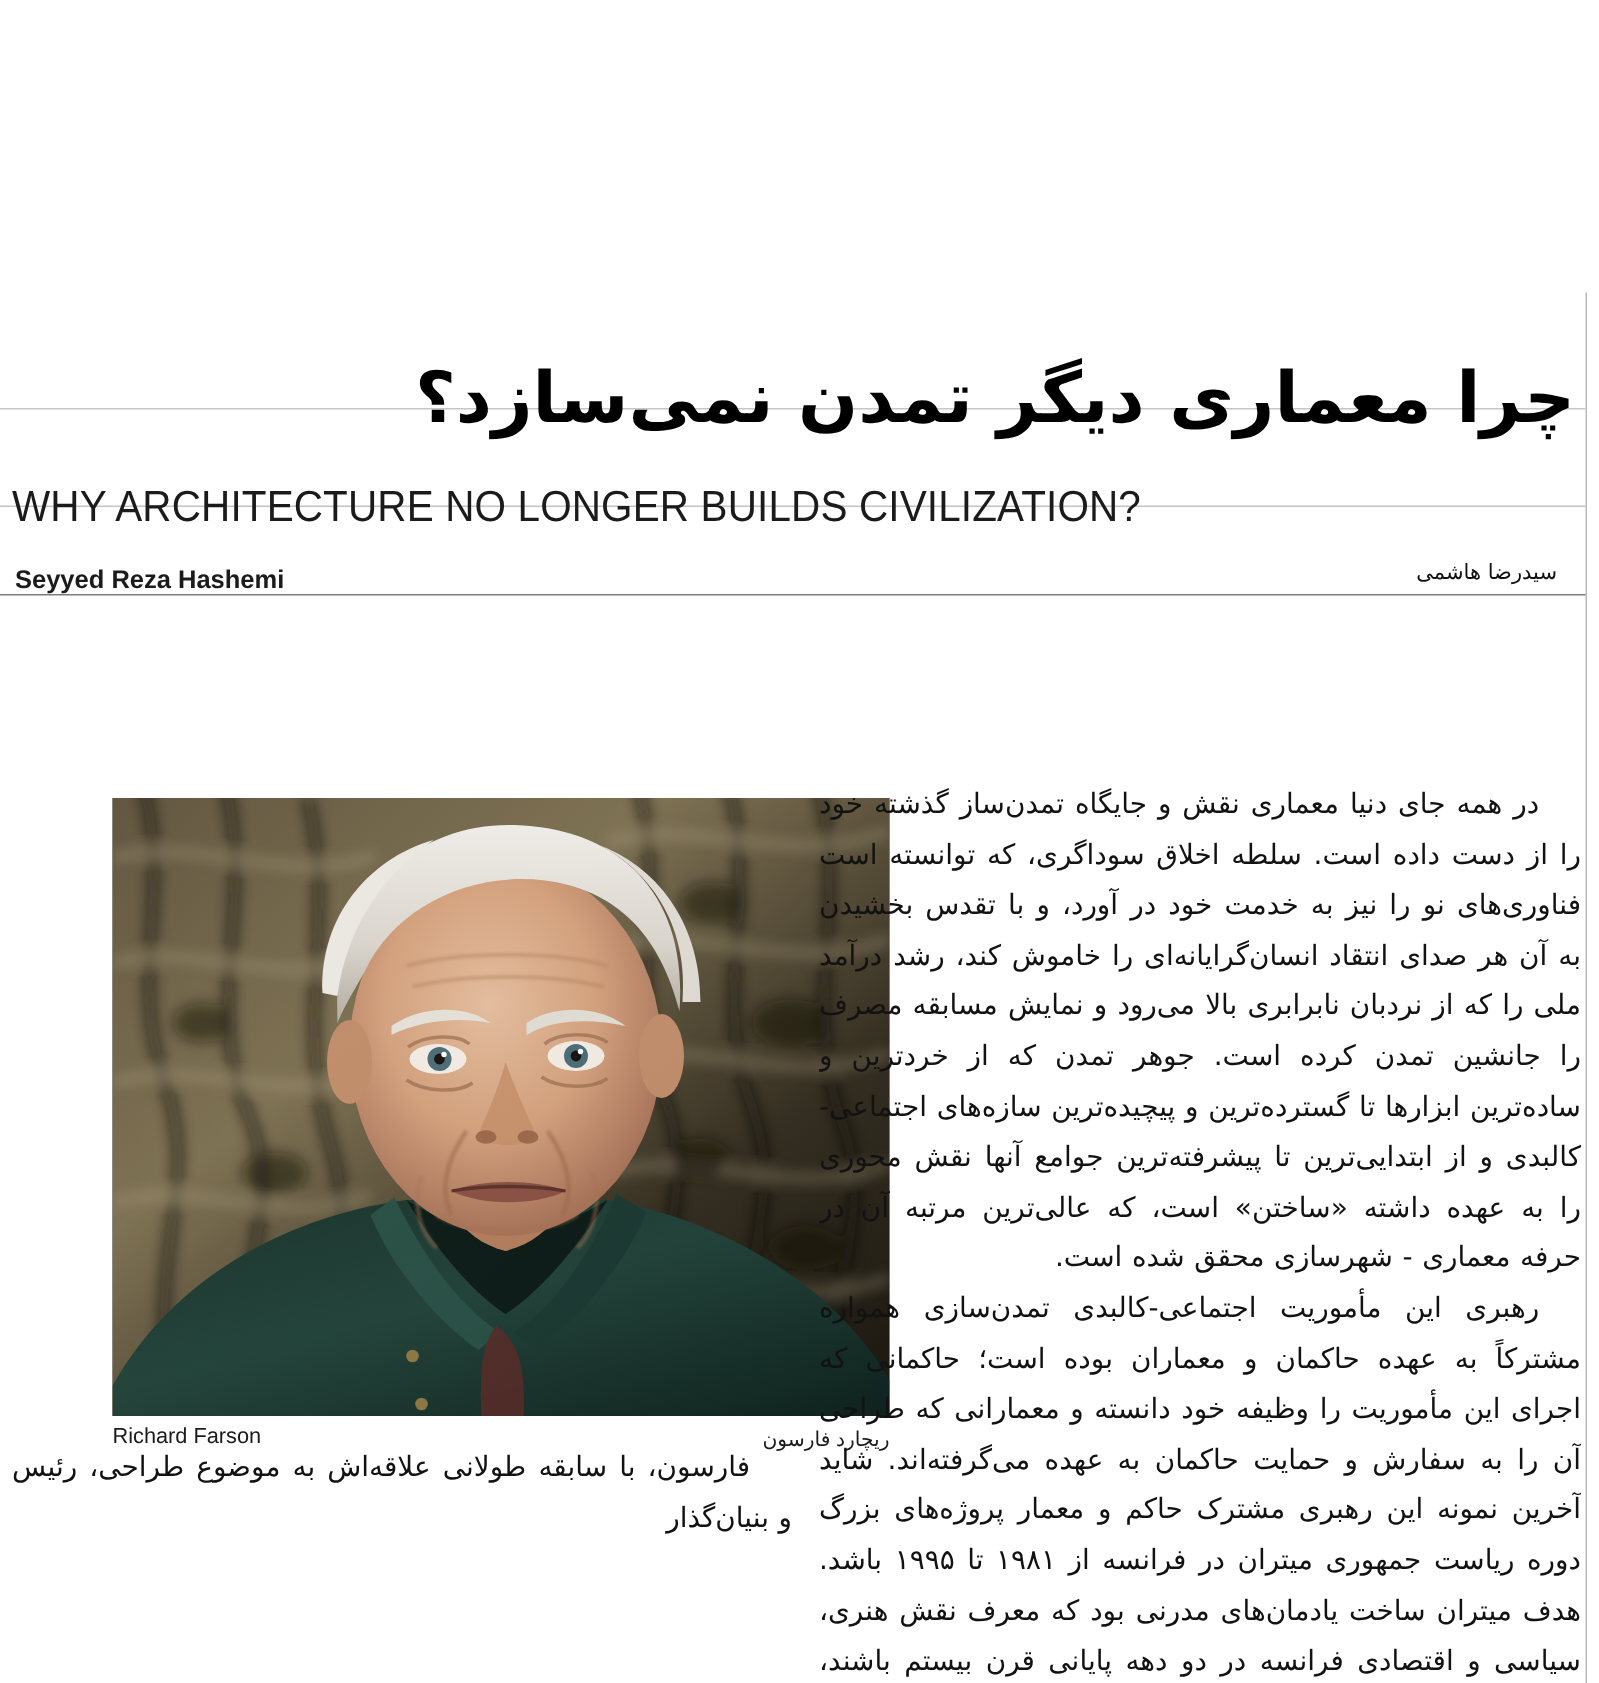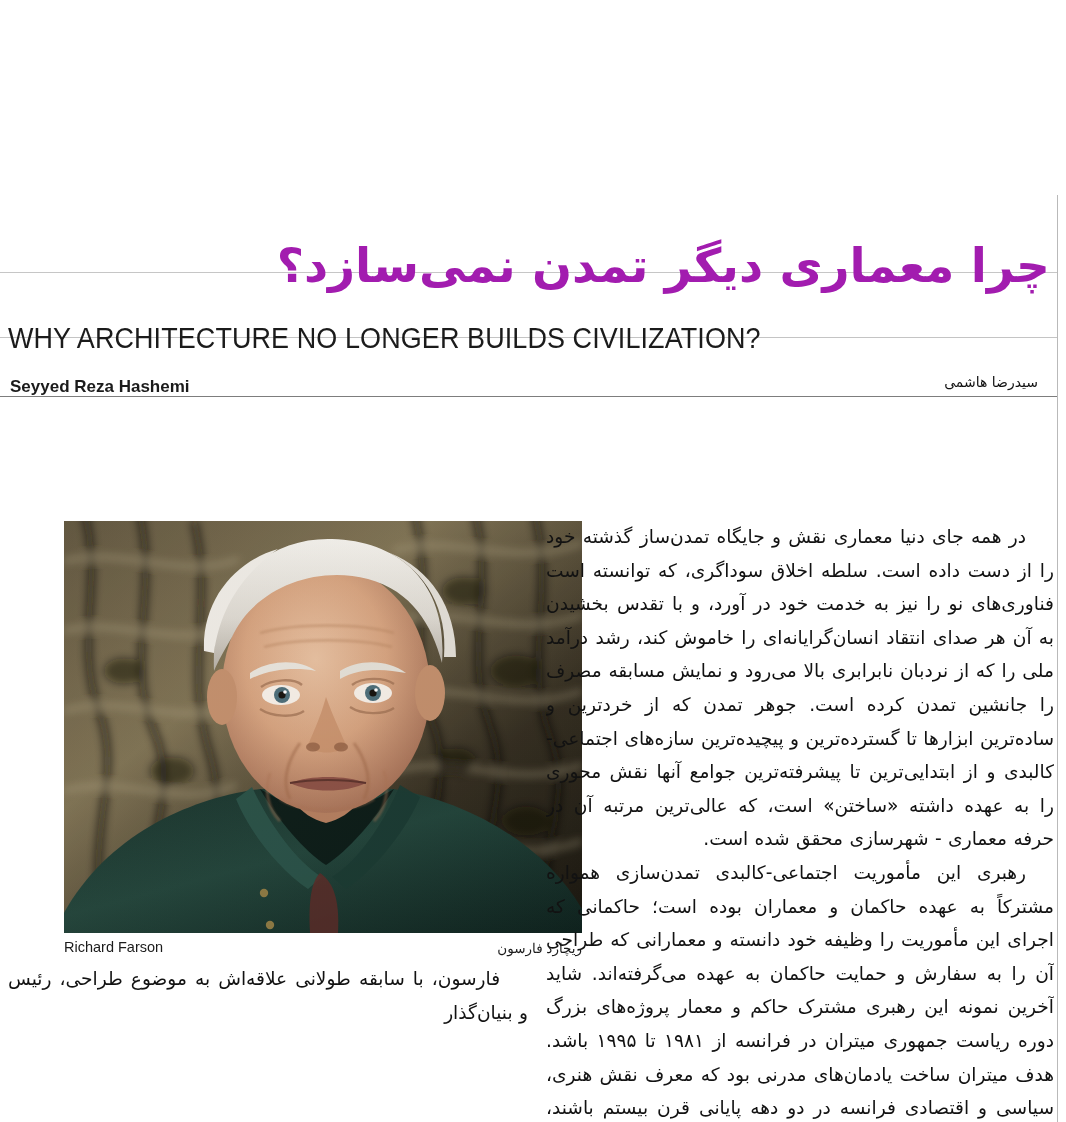--- a/index.html
+++ b/index.html
@@ -57,21 +57,21 @@
     position: absolute;
     top: 206px;
     left: 0px;
     width: 1050px;
     text-align: right;
     direction: rtl;
     font-family: "DejaVu Sans", "Liberation Sans", sans-serif;
     font-size: 47px;
     font-weight: 700;
     letter-spacing: -1px;
-    color: #a21caf;
+    color: #000000;
     line-height: 1.25;
     white-space: nowrap;
   }
   .title-en {
     position: absolute;
     top: 298px;
     left: 8px;
     font-family: "Liberation Sans", "DejaVu Sans", sans-serif;
     font-size: 29px;
     font-weight: 400;
@@ -186,21 +186,21 @@
 <div class="rule-byline"></div>
 
 <h1 class="title-fa">چرا معماری دیگر تمدن نمی‌سازد؟</h1>
 
 <h2 class="title-en">WHY ARCHITECTURE NO LONGER BUILDS CIVILIZATION?</h2>
 
 <div class="byline-en">Seyyed Reza Hashemi</div>
 
 <div class="byline-fa">سیدرضا هاشمی</div>
 
-<figure class="figure-block" style="margin:5px;padding-left:48px;">
+<figure class="figure-block" style="margin:16px;padding-left:48px;">
   <div class="photo">
     <svg viewBox="0 0 518 412" preserveAspectRatio="xMidYMid slice" aria-hidden="true">
       <defs>
         <linearGradient id="bgWall" x1="0" y1="0" x2="1" y2="1">
           <stop offset="0%" stop-color="#6d6148"></stop>
           <stop offset="35%" stop-color="#8d7f5e"></stop>
           <stop offset="70%" stop-color="#3a3325"></stop>
           <stop offset="100%" stop-color="#1d1a12"></stop>
         </linearGradient>
         <radialGradient id="faceGrad" cx="45%" cy="38%" r="62%">

